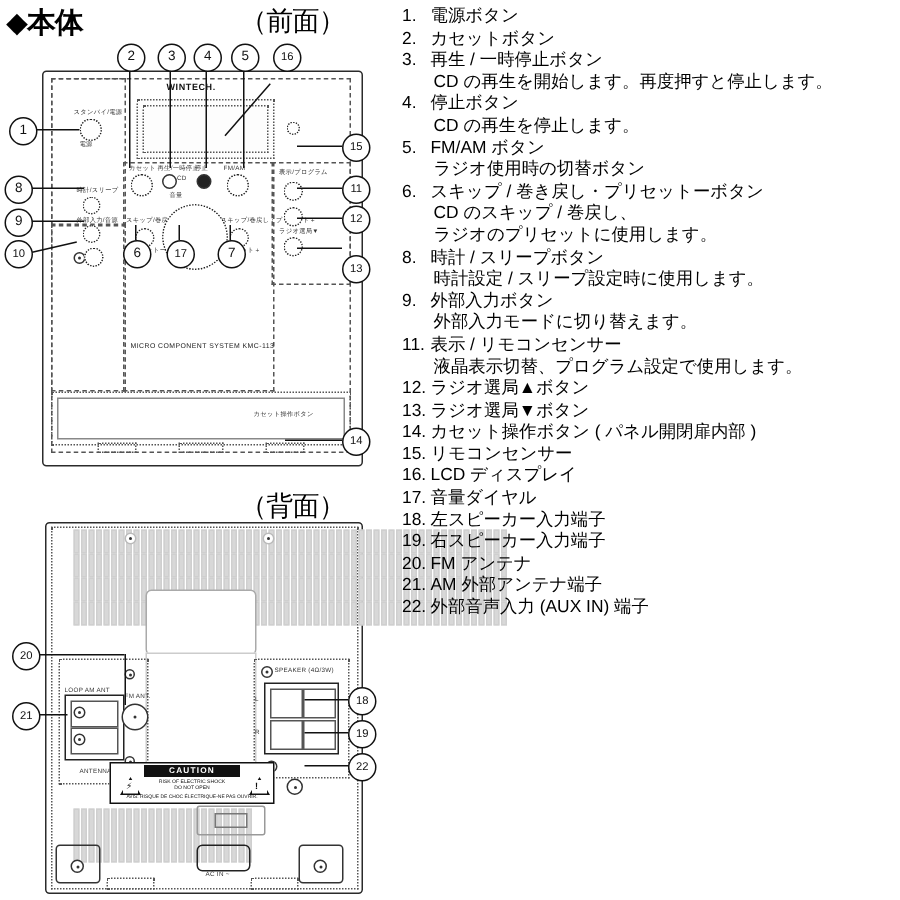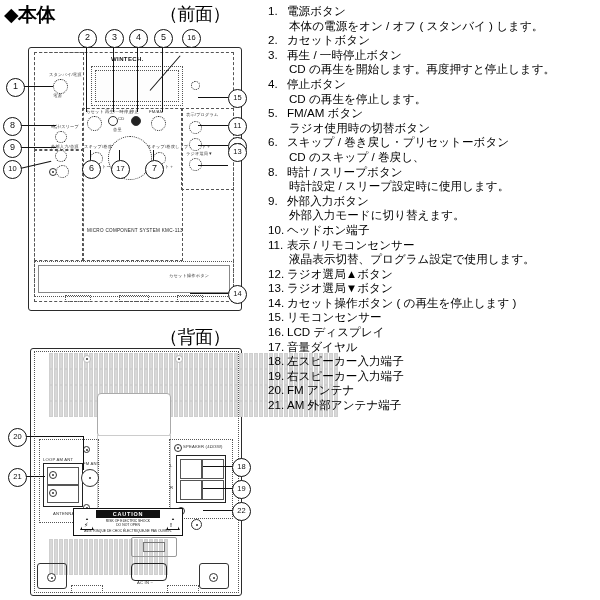--- a/index.html
+++ b/index.html
@@ -220,21 +220,21 @@
 
     <div class="callout small" style="left:228px;top:89px;">15</div>
     <div class="lead h" style="left:198px;top:97px;width:30px;"></div>
 
     <div class="callout small" style="left:228px;top:117px;">11</div>
     <div class="lead h" style="left:198px;top:125px;width:30px;"></div>
 
     <div class="callout small" style="left:228px;top:137px;">12</div>
     <div class="lead h" style="left:198px;top:145px;width:30px;"></div>
 
-    <div class="callout small" style="left:228px;top:143px;">13</div>
+    <div class="callout small" style="left:228px;top:170px;">13</div>
     <div class="lead h" style="left:198px;top:165px;width:30px;"></div>
 
     <div class="callout" style="left:82px;top:160px;">6</div>
     <div class="lead v" style="left:90px;top:150px;height:10px;"></div>
 
     <div class="callout small" style="left:111px;top:160px;">17</div>
     <div class="lead v" style="left:119px;top:150px;height:10px;"></div>
 
     <div class="callout" style="left:145px;top:160px;">7</div>
     <div class="lead v" style="left:153px;top:150px;height:10px;"></div>
@@ -595,21 +595,20 @@
 
     <div class="callout small" style="left:232px;top:502px;">22</div>
     <div class="lead h" style="left:203px;top:510px;width:29px;"></div>
   </div>
 
   <div id="legend">
       <div class="li">
         <span class="num">1.</span>
         <span class="ttl">電源ボタン</span>
       </div>
-      <div class="desc">本体の電源をオン / オフ ( スタンバイ ) します。</div>
       <div class="li">
         <span class="num">2.</span>
         <span class="ttl">カセットボタン</span>
       </div>
       <div class="li">
         <span class="num">3.</span>
         <span class="ttl">再生 / 一時停止ボタン</span>
       </div>
       <div class="desc">CD の再生を開始します。再度押すと停止します。</div>
       <div class="li">
@@ -620,50 +619,47 @@
       <div class="li">
         <span class="num">5.</span>
         <span class="ttl">FM/AM ボタン</span>
       </div>
       <div class="desc">ラジオ使用時の切替ボタン</div>
       <div class="li">
         <span class="num">6.</span>
         <span class="ttl">スキップ / 巻き戻し・プリセットーボタン</span>
       </div>
       <div class="desc">CD のスキップ / 巻戻し、</div>
+      <div class="desc">ラジオのプリセットに使用します。</div>
       <div class="li">
         <span class="num">8.</span>
         <span class="ttl">時計 / スリープボタン</span>
       </div>
       <div class="desc">時計設定 / スリープ設定時に使用します。</div>
       <div class="li">
         <span class="num">9.</span>
         <span class="ttl">外部入力ボタン</span>
       </div>
       <div class="desc">外部入力モードに切り替えます。</div>
       <div class="li">
-        <span class="num">10.</span>
-        <span class="ttl">ヘッドホン端子</span>
-      </div>
-      <div class="li">
         <span class="num">11.</span>
         <span class="ttl">表示 / リモコンセンサー</span>
       </div>
       <div class="desc">液晶表示切替、プログラム設定で使用します。</div>
       <div class="li">
         <span class="num">12.</span>
         <span class="ttl">ラジオ選局▲ボタン</span>
       </div>
       <div class="li">
         <span class="num">13.</span>
         <span class="ttl">ラジオ選局▼ボタン</span>
       </div>
       <div class="li">
         <span class="num">14.</span>
-        <span class="ttl">カセット操作ボタン ( の再生を停止します )</span>
+        <span class="ttl">カセット操作ボタン ( パネル開閉扉内部 )</span>
       </div>
       <div class="li">
         <span class="num">15.</span>
         <span class="ttl">リモコンセンサー</span>
       </div>
       <div class="li">
         <span class="num">16.</span>
         <span class="ttl">LCD ディスプレイ</span>
       </div>
       <div class="li">
@@ -679,14 +675,18 @@
         <span class="ttl">右スピーカー入力端子</span>
       </div>
       <div class="li">
         <span class="num">20.</span>
         <span class="ttl">FM アンテナ</span>
       </div>
       <div class="li">
         <span class="num">21.</span>
         <span class="ttl">AM 外部アンテナ端子</span>
       </div>
+      <div class="li">
+        <span class="num">22.</span>
+        <span class="ttl">外部音声入力 (AUX IN) 端子</span>
+      </div>
     </div>
 </div>
 
 </body></html>

